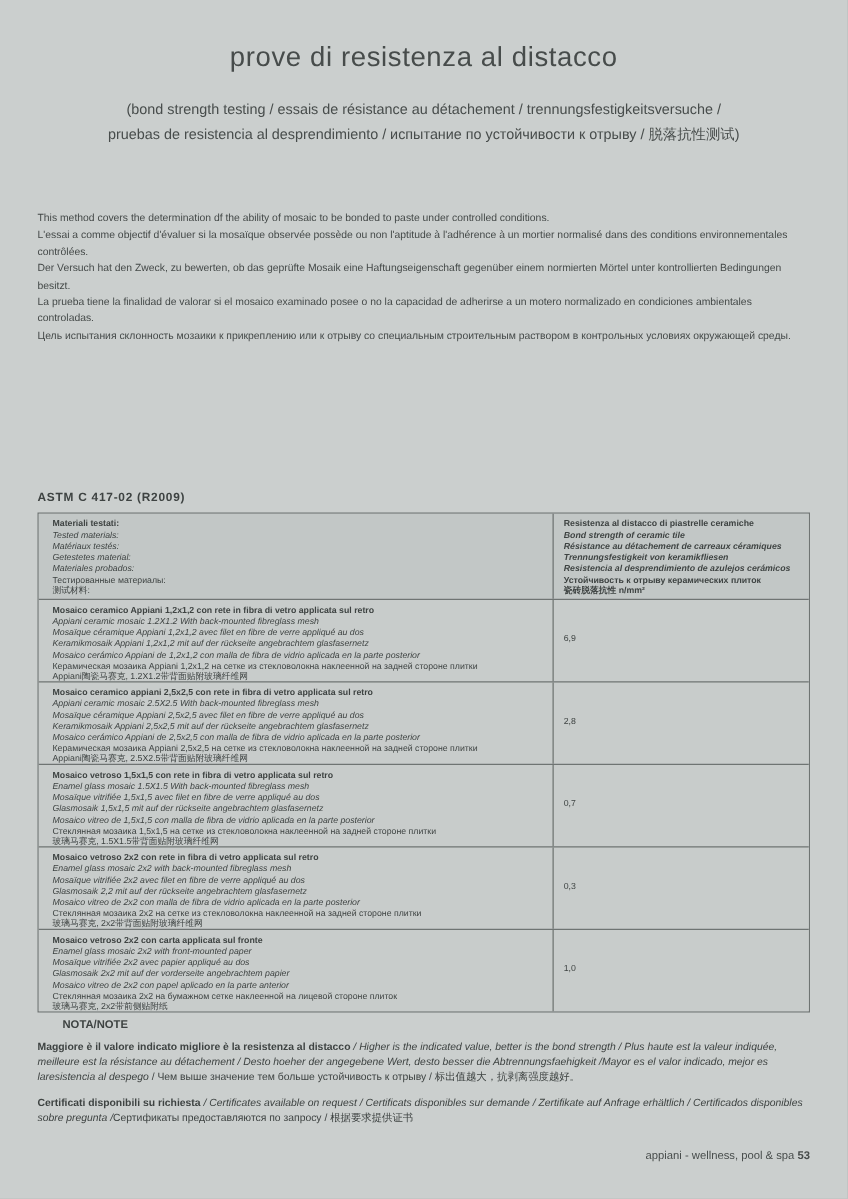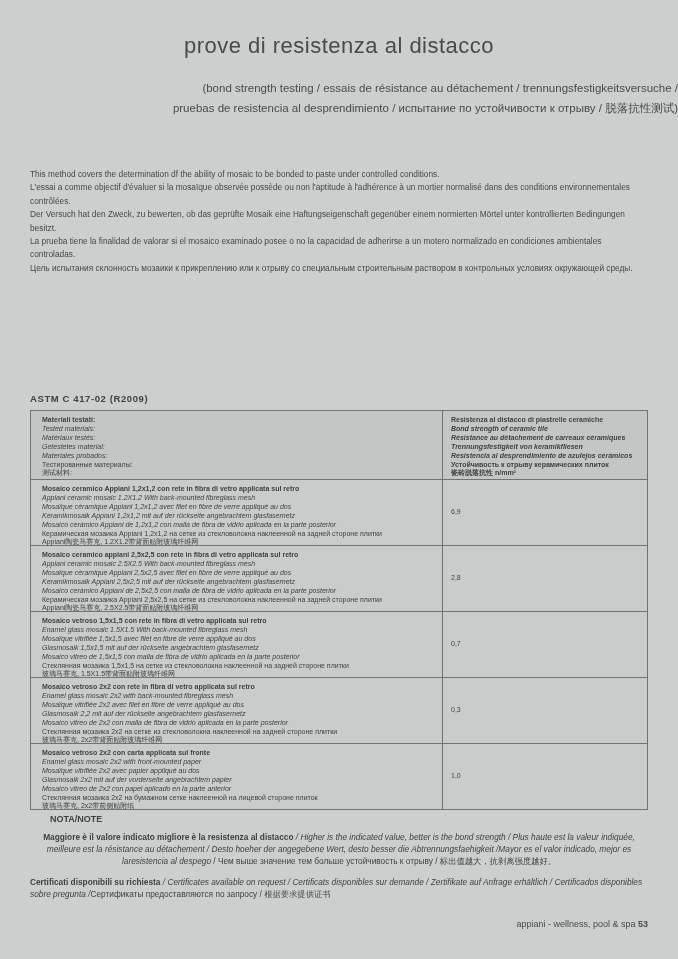--- a/index.html
+++ b/index.html
@@ -13,21 +13,21 @@
     overflow:hidden;
   }
   .title {
     position:absolute; top:33px; left:0; width:678px;
     text-align:center;
     font-size:22px; font-weight:300; letter-spacing:0.5px;
     color:#474c4b;
   }
   .subtitle {
     position:absolute; top:78px; left:0; width:678px;
-    text-align:right;
+    text-align:center;
     font-size:11.5px; line-height:20px; color:#474c4b;
   }
   .intro {
     position:absolute; top:168px; left:30px; width:618px;
     font-size:8.3px; line-height:13.4px; color:#444948;
   }
   .standard {
     position:absolute; top:393px; left:30px;
     font-size:9.5px; font-weight:bold; letter-spacing:0.6px;
   }
@@ -49,21 +49,21 @@
   .cell-lines div:nth-child(2),
   .cell-lines div:nth-child(3),
   .cell-lines div:nth-child(4),
   .cell-lines div:nth-child(5) { font-style:italic; }
   .note-head {
     position:absolute; top:814px; left:30px;
     font-size:9px; font-weight:bold;padding-left:20px;
   }
   .note-body {
     position:absolute; top:831px; left:30px; width:618px;
-    font-size:8.3px; line-height:12.2px;text-align:center;
+    font-size:8.3px; line-height:12.2px;
   }
   .note-body .b { font-weight:bold; }
   .note-body .i { font-style:italic; }
   .cert-body {
     position:absolute; top:876px; left:30px; width:618px;
     font-size:8.3px; line-height:12.2px;
   }
   .cert-body .b { font-weight:bold; }
   .cert-body .i { font-style:italic; }
   .footer {

